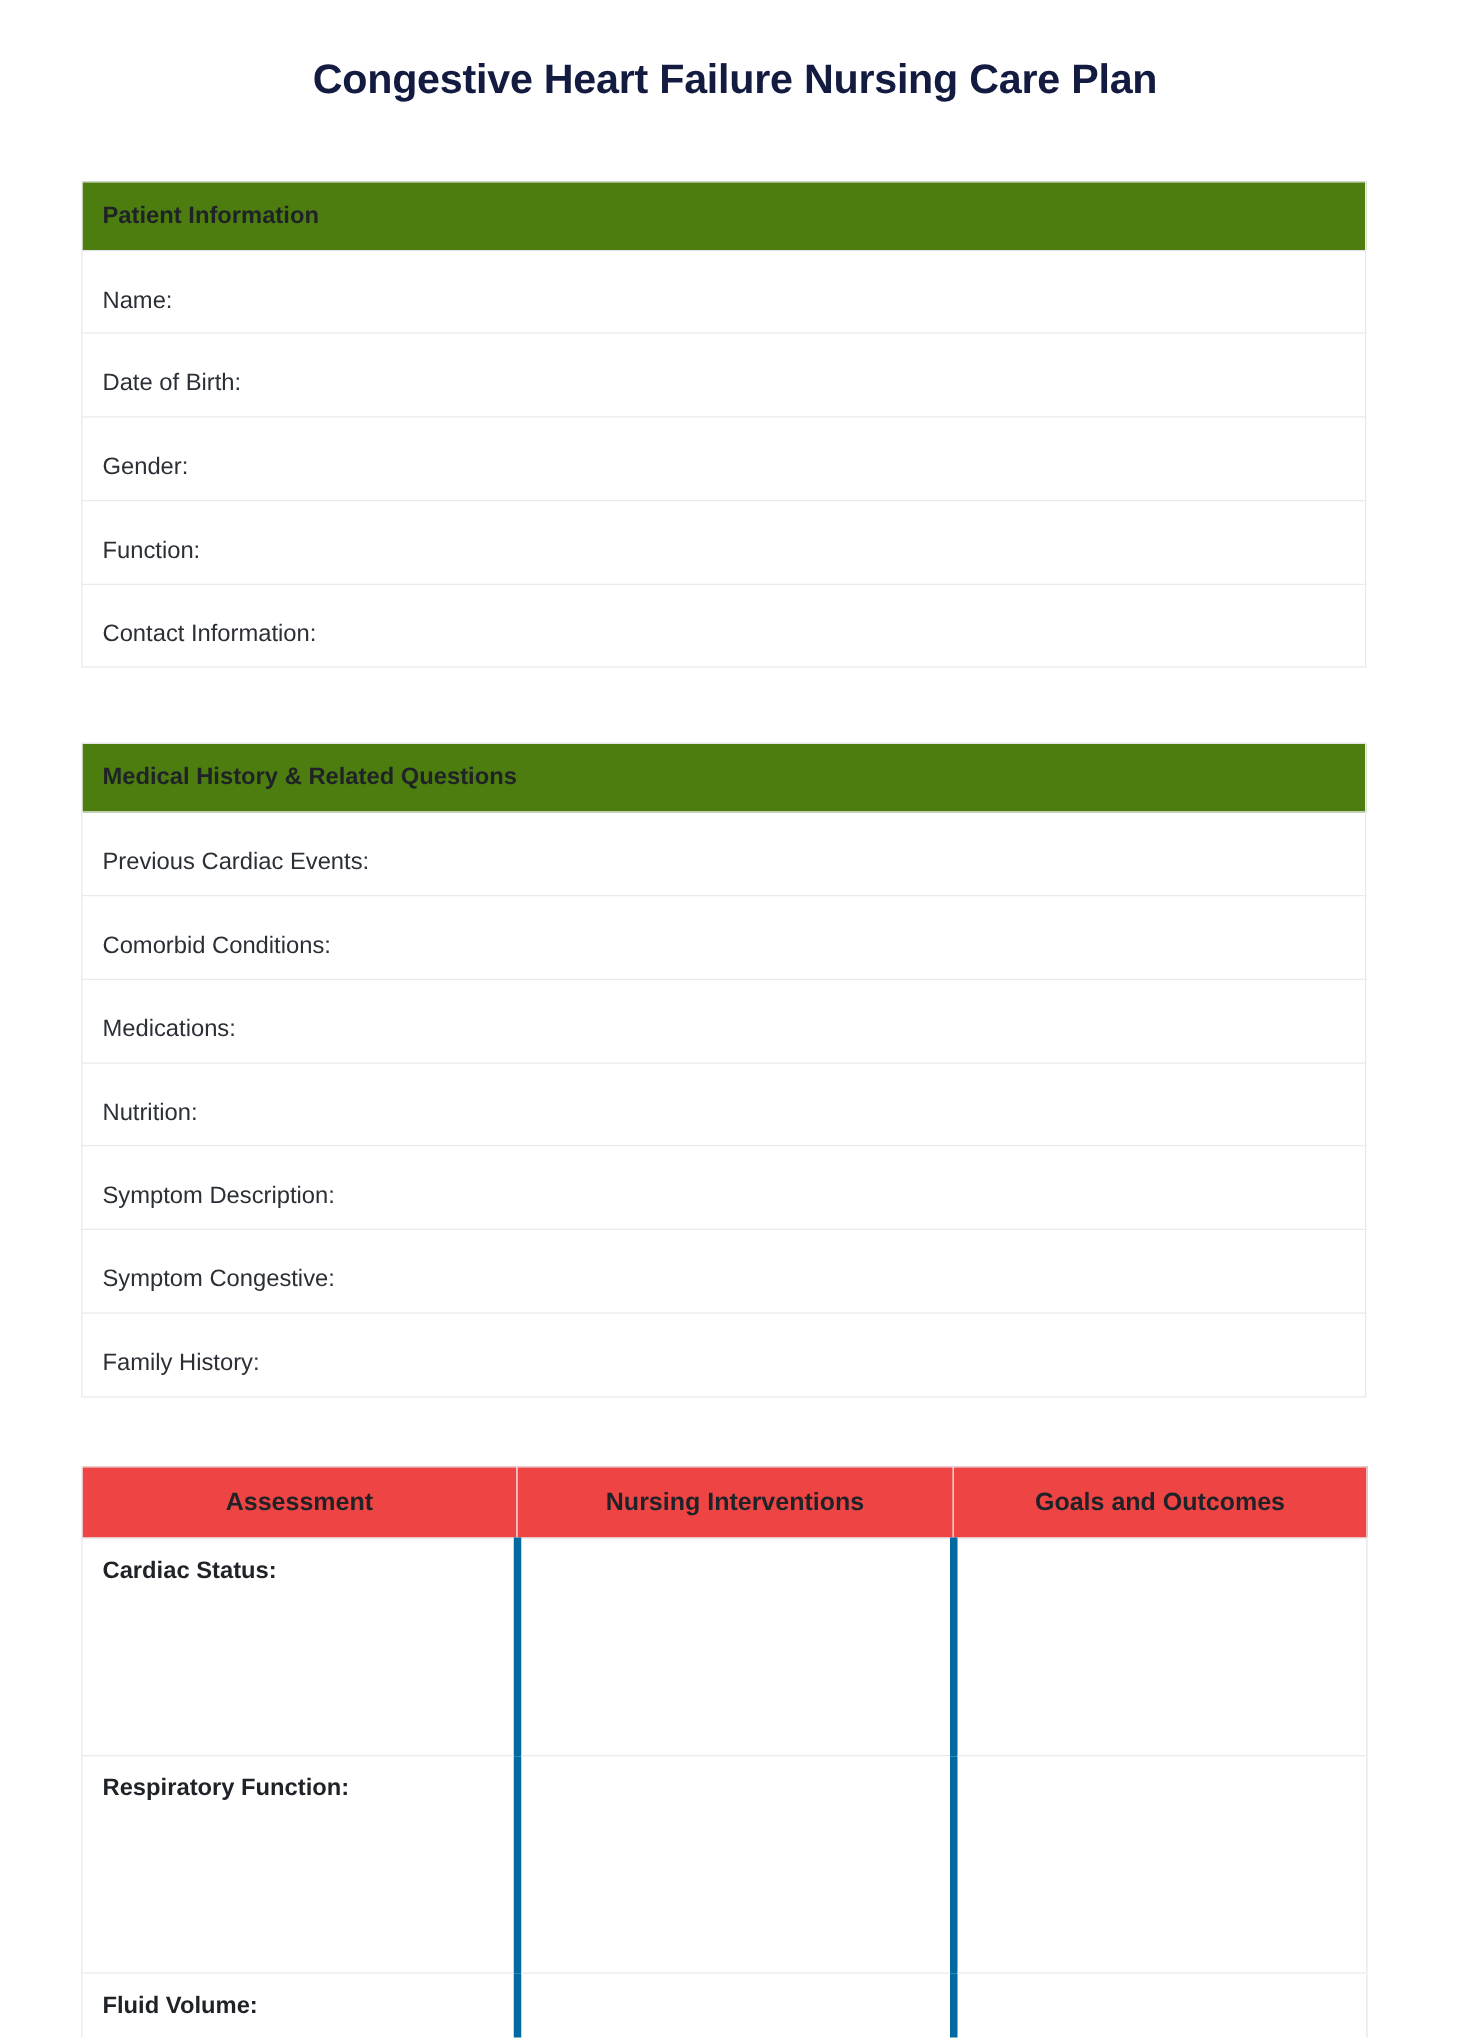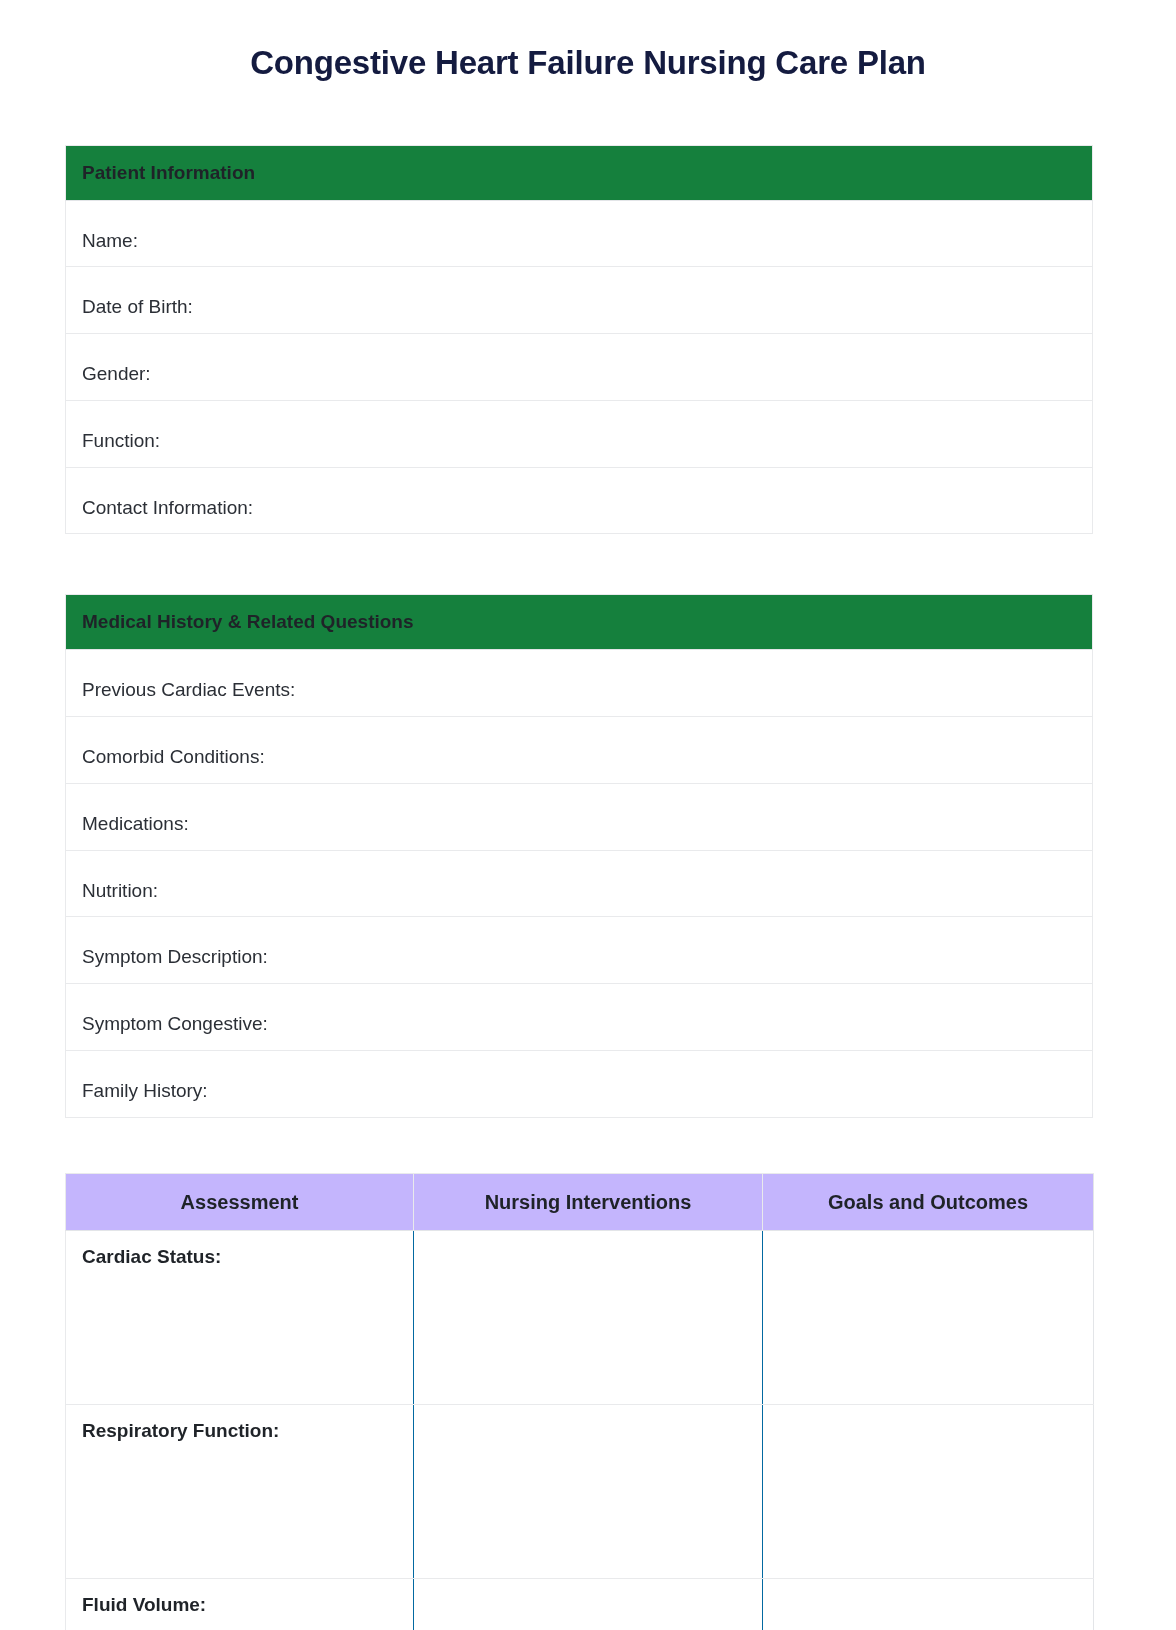--- a/index.html
+++ b/index.html
@@ -50,21 +50,21 @@
 
   .tbl th,
   .tbl td {
     border: 1px solid #e9eaec;
     padding: 0;
     vertical-align: top;
   }
 
   
   .section-tbl thead th {
-    background: #15803d;
+    background: #4d7c0f;
     border-bottom: 1px solid #e3e5e8;
     text-align: left;
     font-size: 19px;
     font-weight: bold;
     color: #1f2328;
     padding: 16px 16px 15px 16px;
     line-height: 1.2;
   }
   .section-tbl tbody td {
     font-size: 19px;
@@ -77,40 +77,40 @@
 
   
   .grid-tbl {
     border: 1px solid #e3e5e8;
   }
   .grid-tbl col.c1 { width: 348px; }
   .grid-tbl col.c2 { width: 349px; }
   .grid-tbl col.c3 { width: 331px; }
 
   .grid-tbl thead th {
-    background: #c4b5fd;
+    background: #ef4444;
     border-bottom: 1px solid #e3e5e8;
     border-right: 1px solid #e9eaec;
     text-align: center;
     font-size: 20px;
     font-weight: bold;
     color: #1f2328;
     padding: 16px 10px 16px 10px;
     line-height: 1.2;
     margin-left: 44px;
   }
   .grid-tbl thead th:last-child { border-right: none; }
 
   .grid-tbl tbody td {
     height: 145px;
     font-size: 19px;
     color: #2b2f36;
     padding: 14px 16px;
     line-height: 1.25;
-    border-right: 1px solid #0369a1;
+    border-right: 6px solid #0369a1;
     border-bottom: 1px solid #e9eaec;
   }
   .grid-tbl tbody td:last-child { border-right: none; }
   .grid-tbl tbody tr:last-child td { border-bottom: none; }
 
   .grid-tbl tbody td.assessment-label {
     font-weight: bold;
     color: #1f2328;
   }
 </style>

